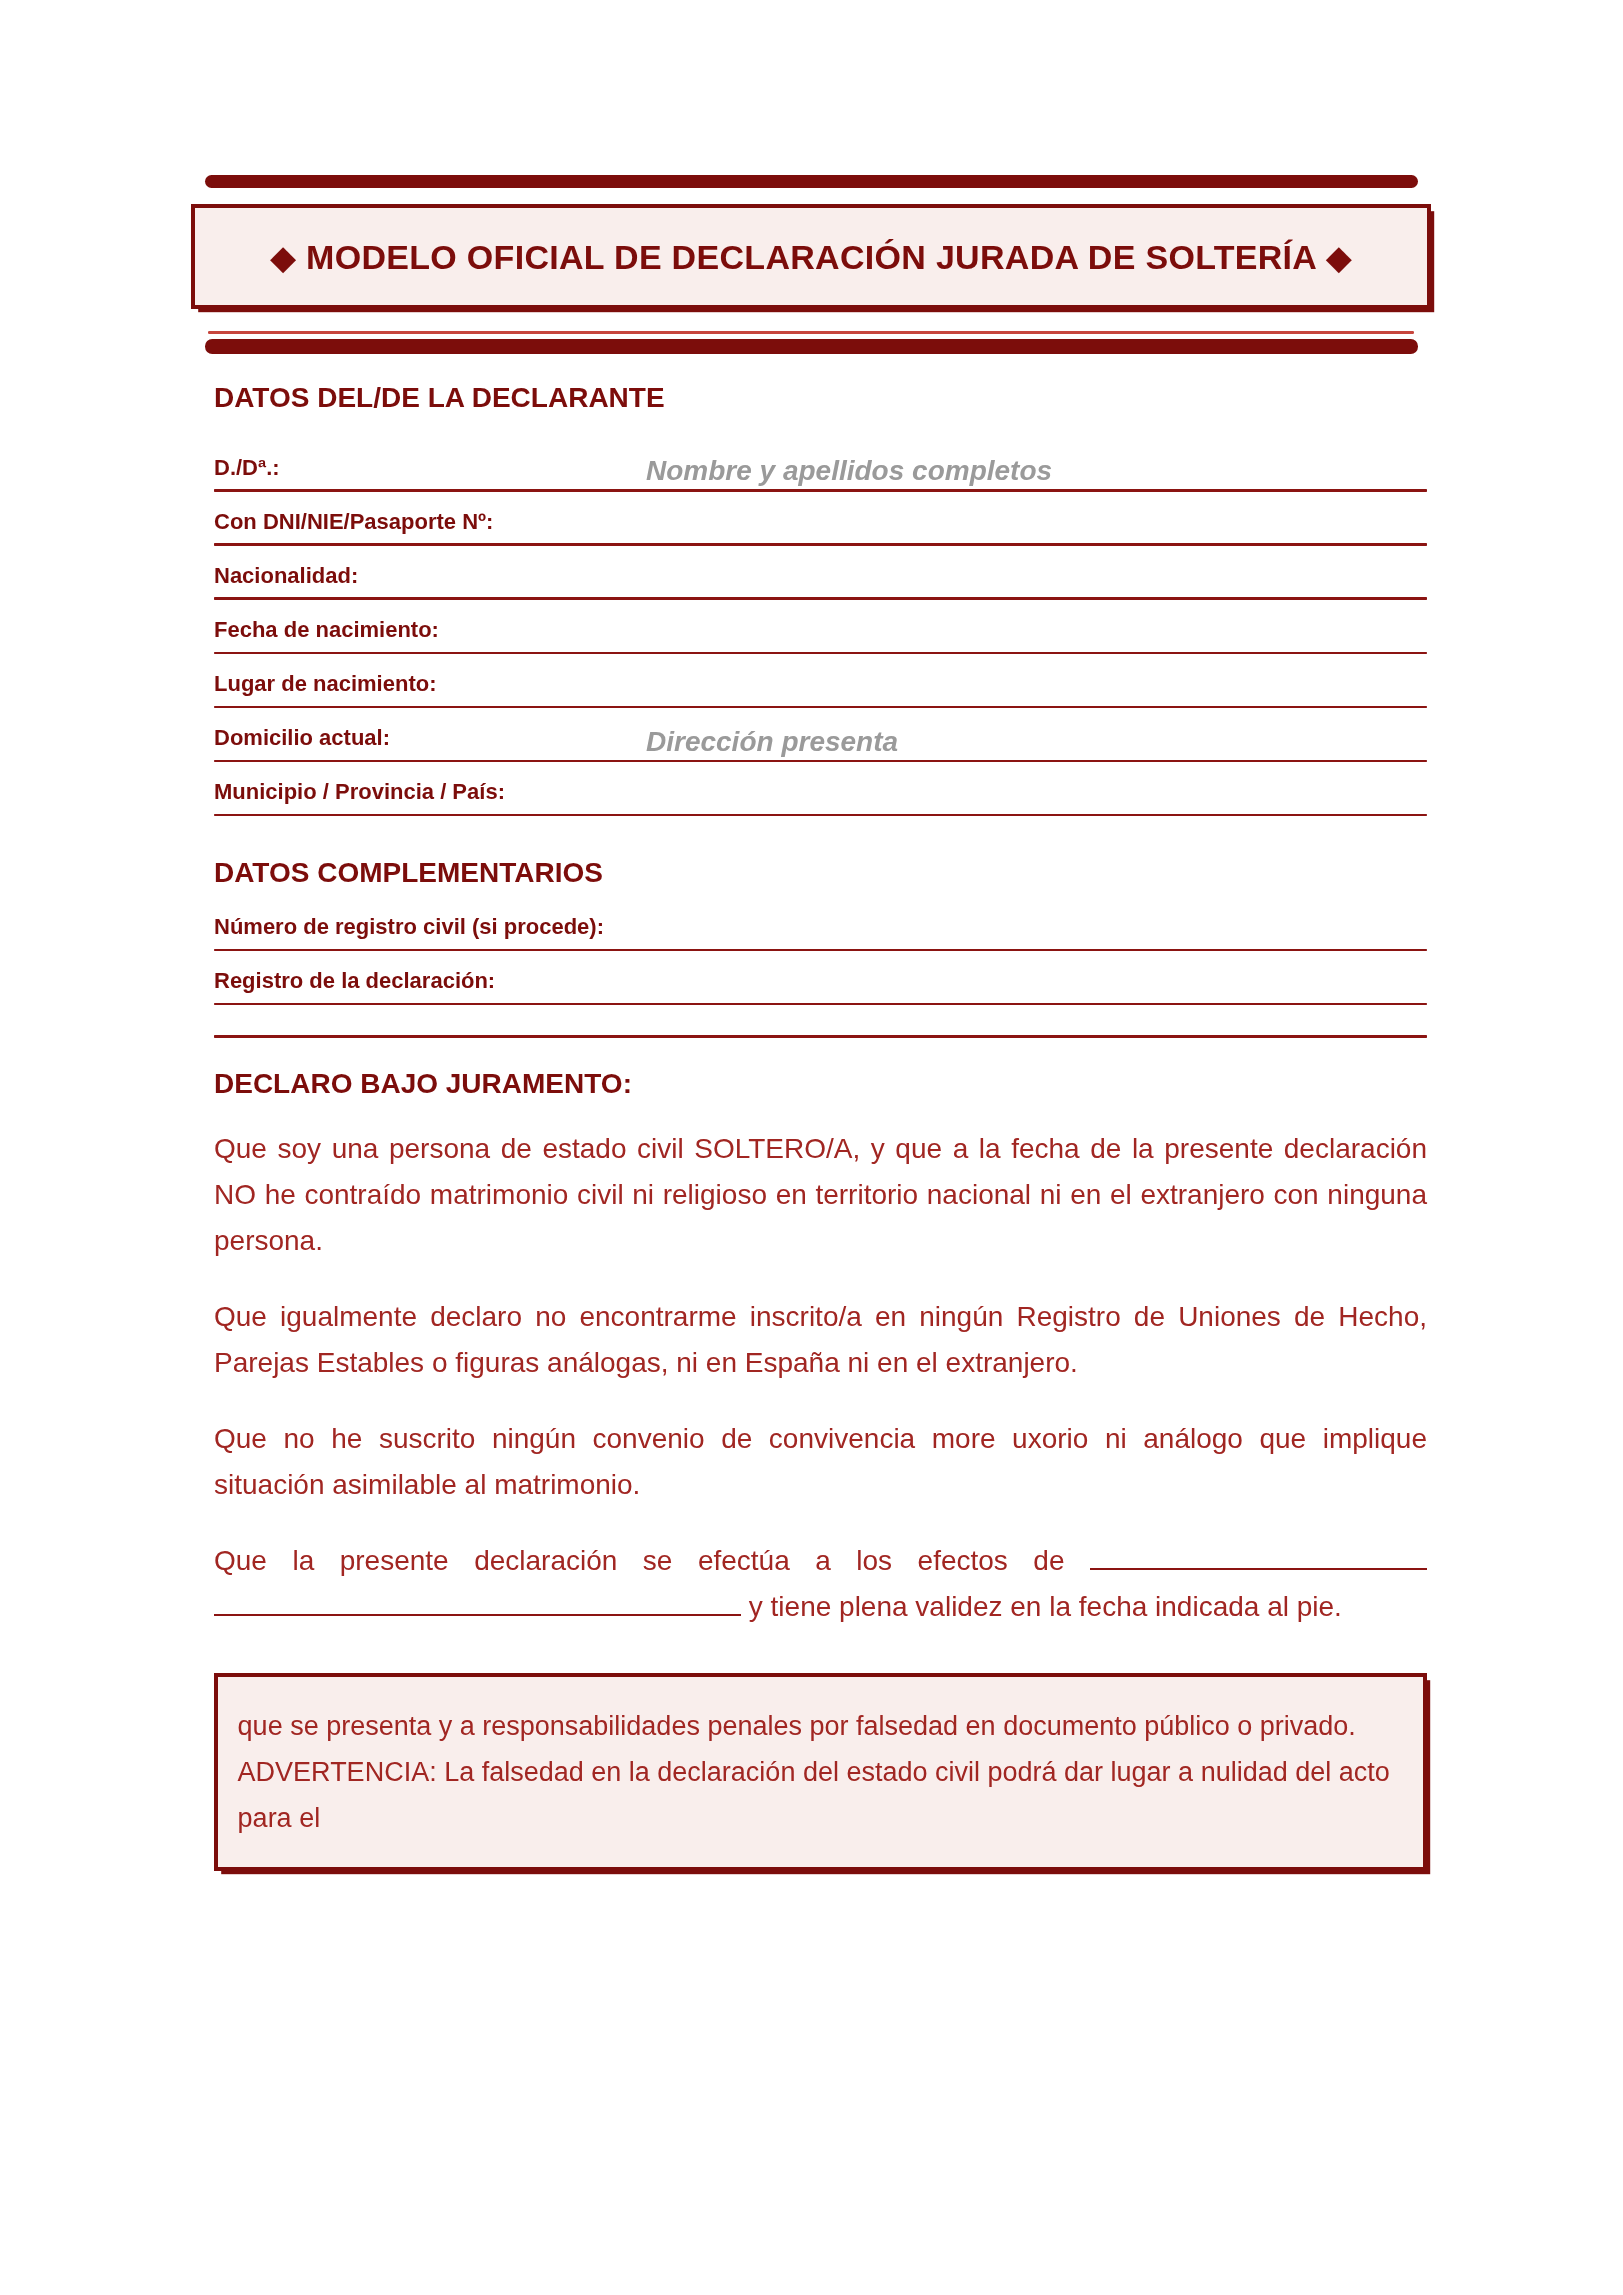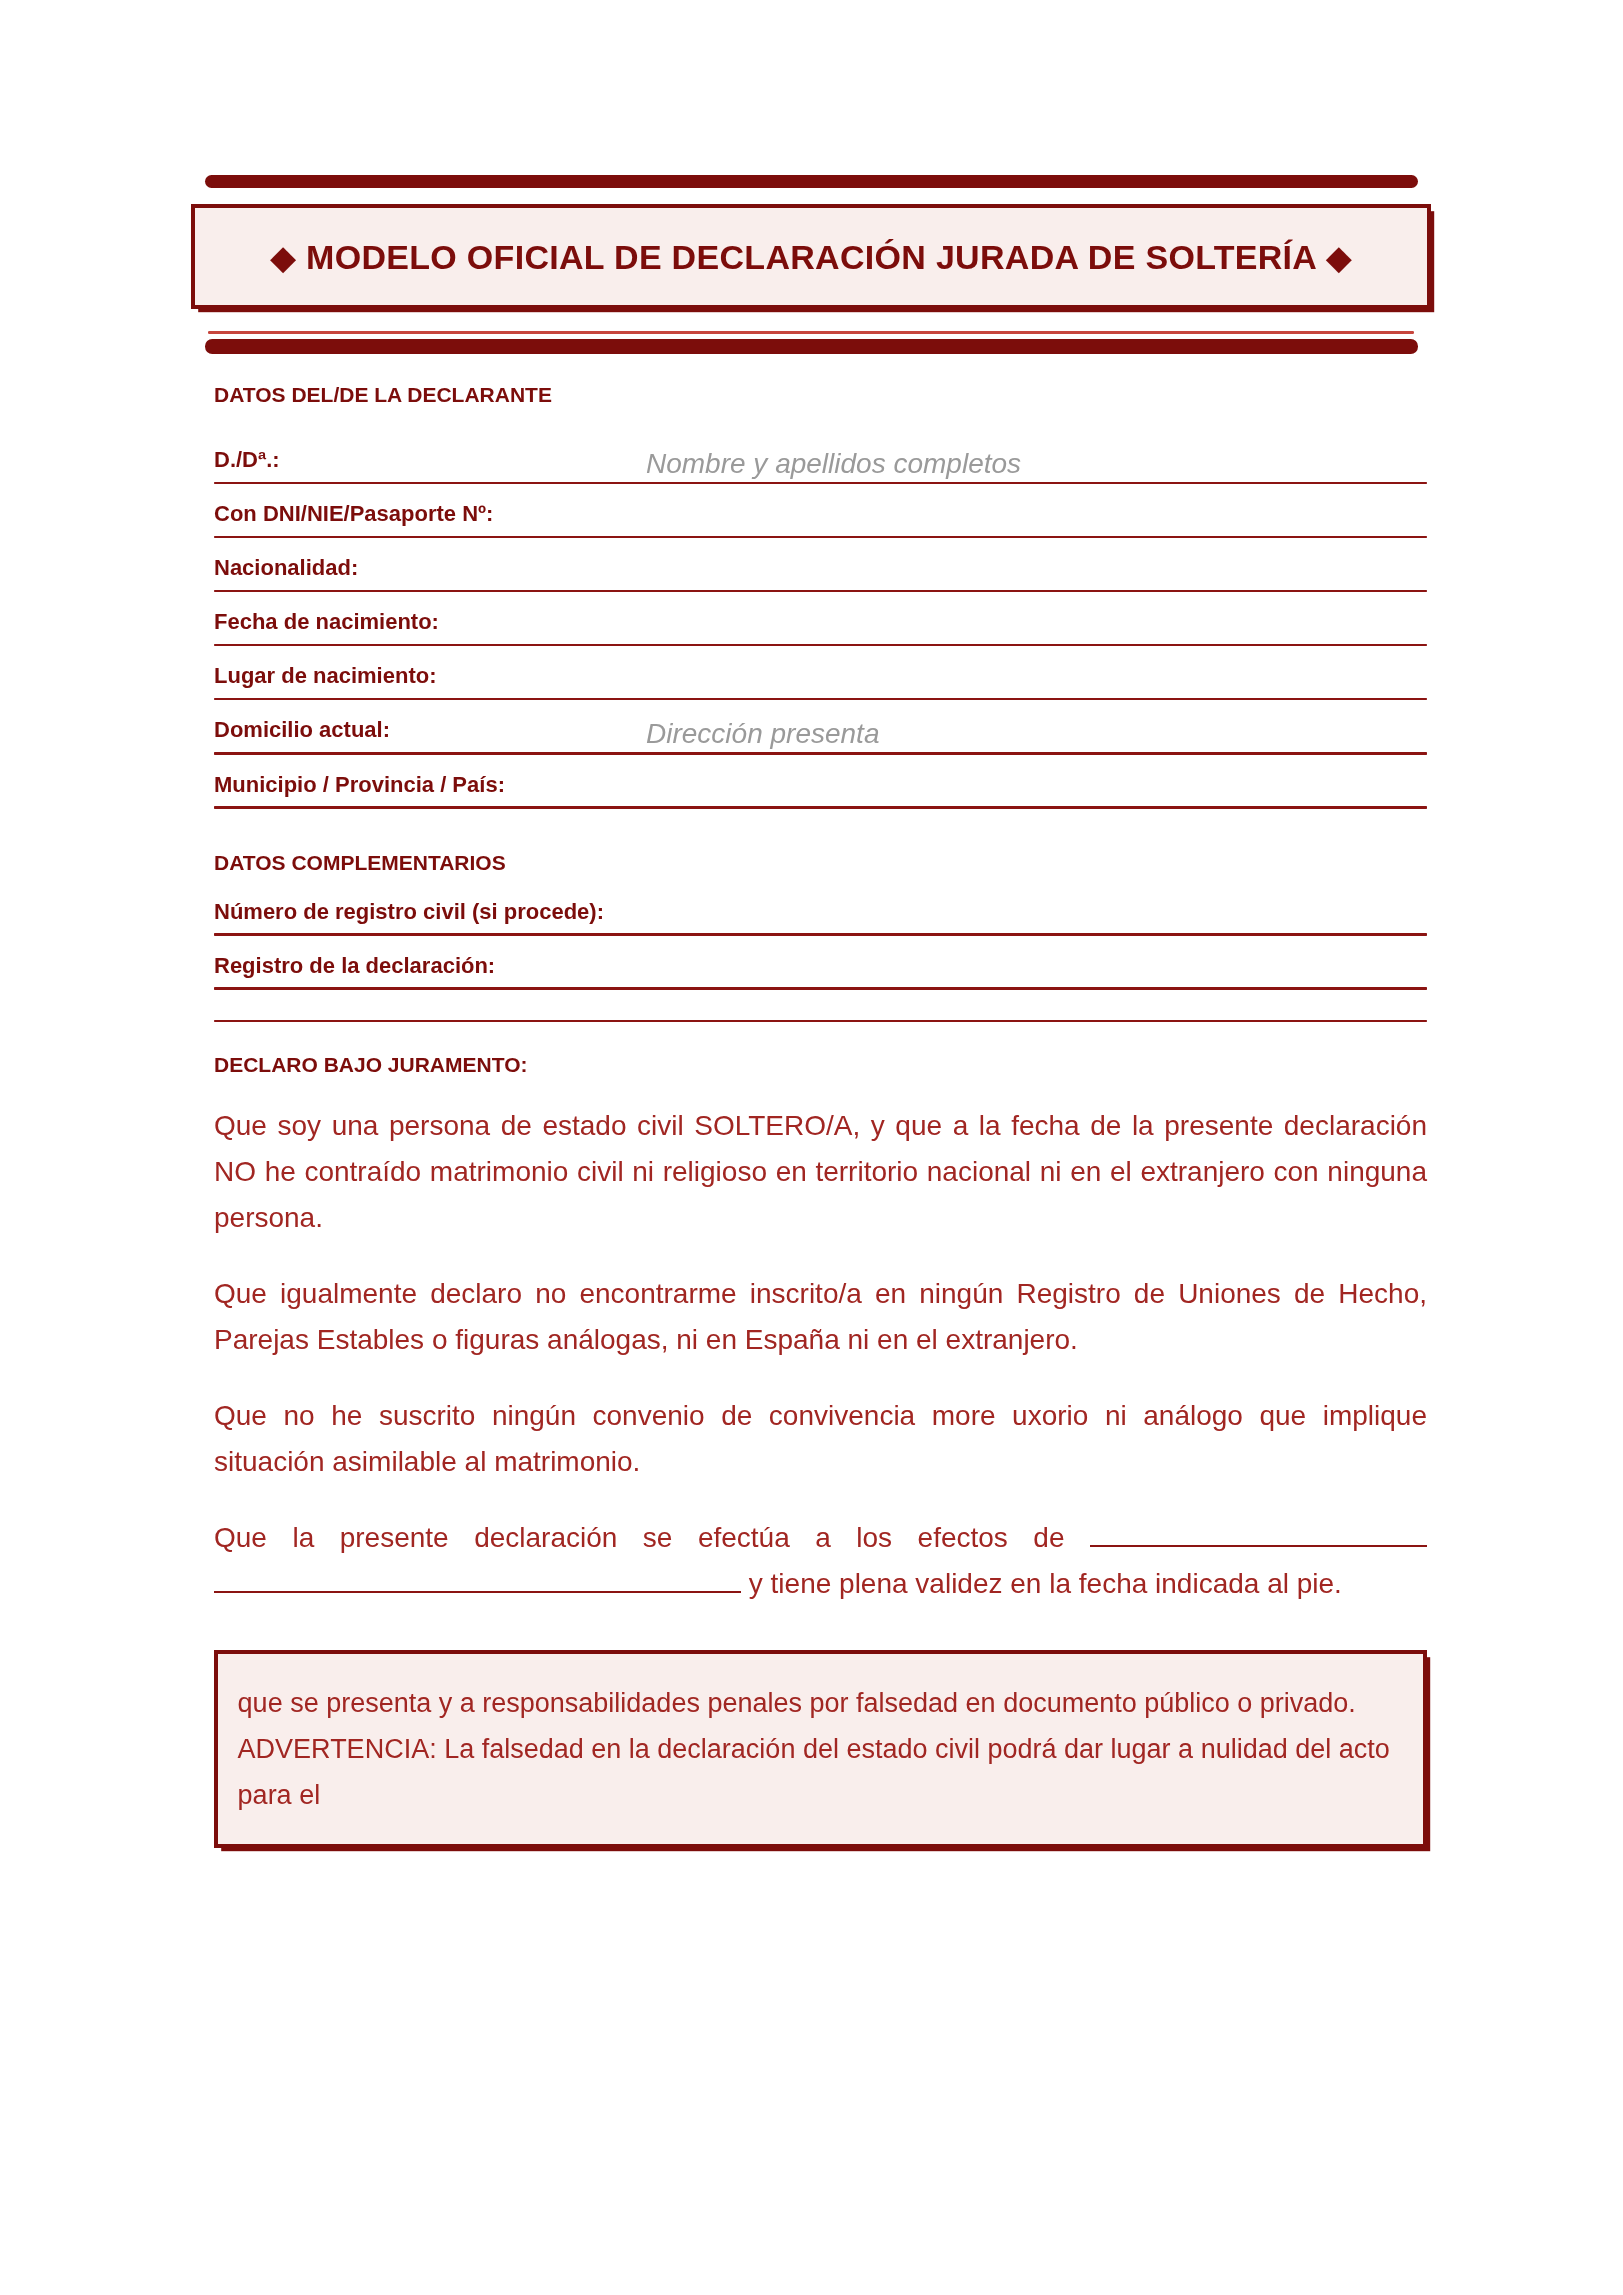--- a/index.html
+++ b/index.html
@@ -43,33 +43,33 @@
 
   
   .sep{position:absolute;left:205px;top:331px;width:1213px;}
   .sep-thin{height:2.6px;background:var(--accent-light);border-radius:1.3px;margin:0 3.9px 5.9px 2.6px;}
   .sep-bar{height:14.4px;background:var(--maroon);border-radius:7.2px;}
 
   
   .content{position:absolute;left:214px;top:383px;width:1213px;}
 
   .section-heading{
-    font-size:21px;font-weight:bold;color:var(--maroon);line-height:1.1;
+    font-size:28px;font-weight:bold;color:var(--maroon);line-height:1.1;
   }
   .heading-declarant{margin-bottom:41px;}
   .heading-complementary{margin-top:42px;margin-bottom:25px;}
   .heading-declaration{margin-top:31px;margin-bottom:26px;}
 
   .field-row{position:relative;margin-bottom:17px;}
   .field-label{
     display:block;font-size:22px;font-weight:bold;color:var(--maroon);line-height:1.15;
   }
   .field-placeholder{
     position:absolute;left:432px;top:0.7px;
-    font-size:28px;font-style:italic;color:var(--placeholder);font-weight:normal;
+    font-size:28px;font-style:italic;color:var(--placeholder);font-weight:bold;
   }
   .field-line{height:2.6px;background:var(--line);margin-top:9.2px;border-radius:0.7px;}
   .field-line.standalone{margin-top:30px;margin-bottom:0;}
 
   .body-par{
     font-size:28px;line-height:46px;color:var(--body-red);
     text-align:justify;margin-bottom:30px;
   }
   .blank{
     display:inline-block;height:19.6px;

